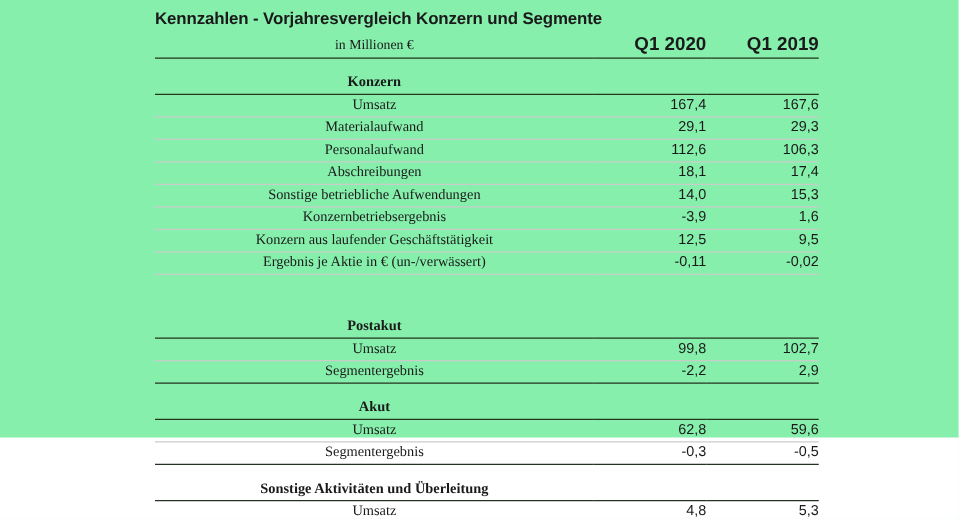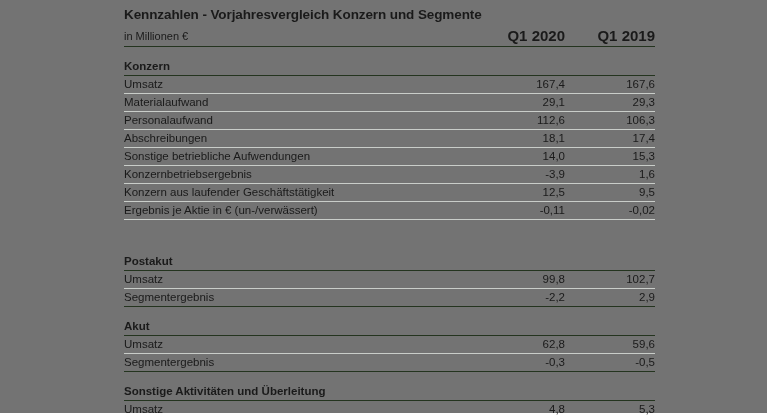--- a/index.html
+++ b/index.html
@@ -10,22 +10,22 @@
   body {
     width: 767px;
     height: 415px;
     font-family: "Liberation Sans", sans-serif;
     color: #1a1a1a;
     overflow: hidden;
   }
   .page {
     position: relative;
     width: 767px;
-    height: 413px;
-    background: #737373;
+    height: 350px;
+    background: #86efac;
   }
   .sheet {
     position: absolute;
     left: 124px;
     top: 0;
     width: 531px;
   }
   .doc-title {
     font-size: 13.5px;
     font-weight: bold;
@@ -47,21 +47,21 @@
     padding: 1px 0 2px 0;
     vertical-align: bottom;
     line-height: 14px;
     white-space: nowrap;
   }
   td.num {
     text-align: right;
     padding-right: 2px;
     font-variant-numeric: tabular-nums;
   }
-  td.lbl { text-align: left; padding-left: 1px; }
+  td.lbl { text-align: center; padding-left: 1px; font-family: Liberation Serif, serif; }
 
   
   tr.unitrow td {
     font-size: 11px;
     padding-bottom: 3px;
   }
   tr.unitrow td.num {
     font-weight: bold;
     font-size: 15px;
   }

